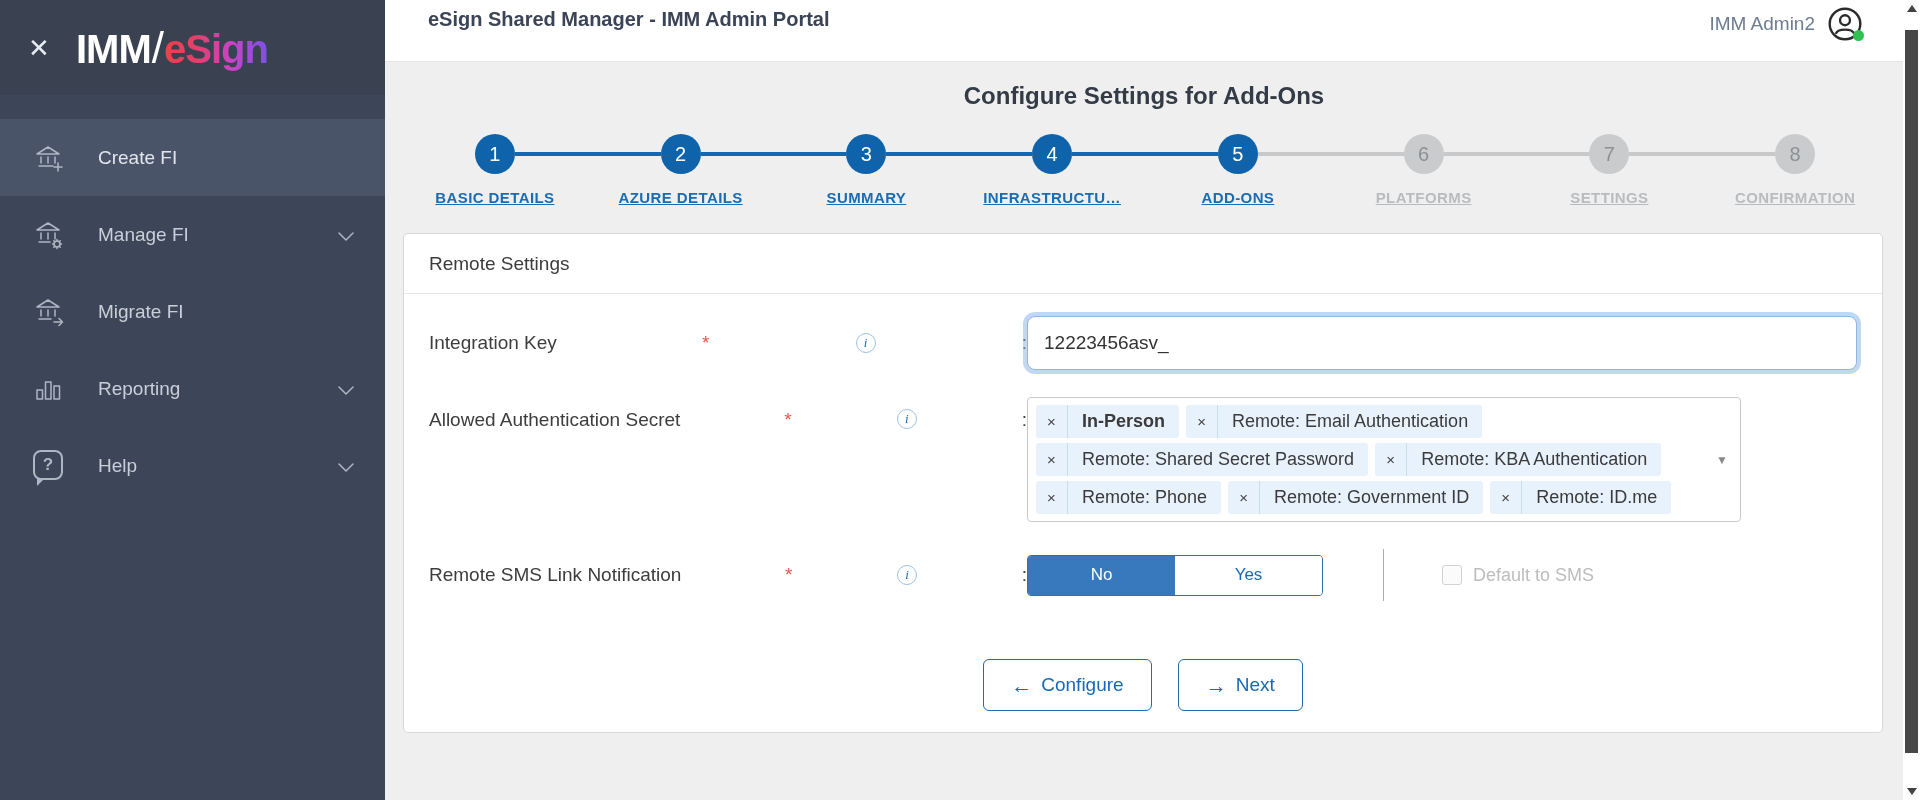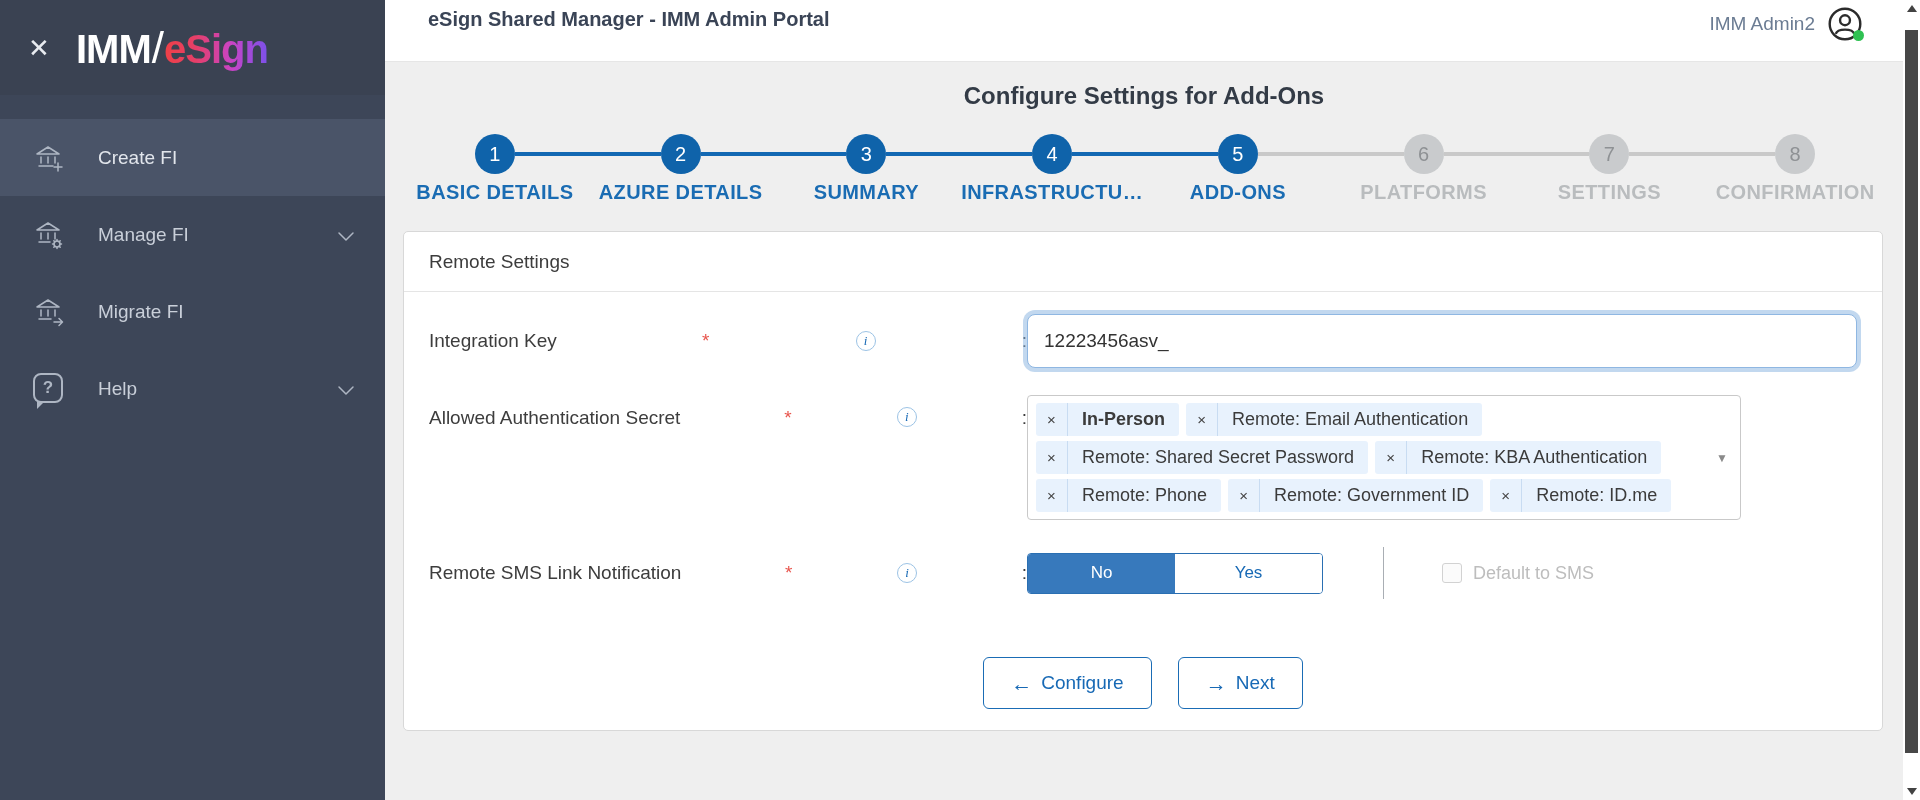--- a/index.html
+++ b/index.html
@@ -49,21 +49,21 @@
   .step { flex:1 1 0; position:relative; display:flex; flex-direction:column; align-items:center; }
   .step .ln { position:absolute; top:18px; height:4px; }
   .step .ln.l { left:0; right:calc(50% + 20px); }
   .step .ln.r { left:calc(50% + 20px); right:0; }
   .ln.blue { background:#1268b3; }
   .ln.gray { background:#c9c9c9; }
   .circle { width:40px; height:40px; border-radius:50%; display:flex; align-items:center; justify-content:center;
             font-size:20px; z-index:1; cursor:pointer; }
   .step.done .circle, .step.active .circle { background:#0f63aa; color:#ffffff; }
   .step.todo .circle { background:#c9cbcd; color:#8e9194; }
-  .step-label { margin-top:7px; font-size:20px; font-weight:bold; letter-spacing:0.4px; white-space:nowrap; }
+  .step-label { margin-top:15px; font-size:15px; font-weight:bold; letter-spacing:0.4px; white-space:nowrap;text-decoration:underline; }
   .step.done .step-label, .step.active .step-label { color:#1a6cb3; }
   .step.todo .step-label { color:#b9bcbe; }
 
   
   .card { margin:27px 20px 0 18px; background:#ffffff; border:1px solid #d8d8d8; border-radius:5px; height:500px; }
   .card-header { height:60px; border-bottom:1px solid #e5e5e5; display:flex; align-items:center; padding-left:25px;
                  font-size:19px; color:#3c3c3c; }
   .card-body { padding:22px 25px 0 25px; }
   .field-row { display:flex; margin-bottom:27px; }
   .field-label { width:598px; flex:0 0 598px; font-size:19px; color:#3d3d3d; display:flex; align-items:center; gap:18px;justify-content:space-between; }
@@ -158,20 +158,35 @@
         <svg viewBox="0 0 32 32" width="32" height="32">
           <path d="M4 11 L15 4 L26 11 Z"></path>
           <path d="M8 14 V20 M15 14 V20 M22 14 V20"></path>
           <path d="M6 23 H18"></path>
           <path d="M21 26 h8 M26 22.5 l3.5 3.5 l-3.5 3.5"></path>
         </svg>
       </span>
       <span class="nlabel">Migrate FI</span>
     </div>
 
+    <div class="nav-item">
+      <span class="nicon">
+        <svg viewBox="0 0 32 32" width="32" height="32">
+          <rect x="4" y="17" width="5.5" height="9"></rect>
+          <rect x="12.5" y="9" width="5.5" height="17"></rect>
+          <rect x="21" y="13" width="5.5" height="13"></rect>
+        </svg>
+      </span>
+      <span class="nlabel">Reporting</span>
+      <span class="chev">
+        <svg viewBox="0 0 18 12" width="18" height="12">
+            <polyline points="2,2 9,9 16,2"></polyline>
+          </svg>
+      </span>
+    </div>
 
     <div class="nav-item">
       <span class="nicon">
         <span class="help-glyph-box">
             <span>?</span>
           </span>
       </span>
       <span class="nlabel">Help</span>
       <span class="chev">
         <svg viewBox="0 0 18 12" width="18" height="12">

